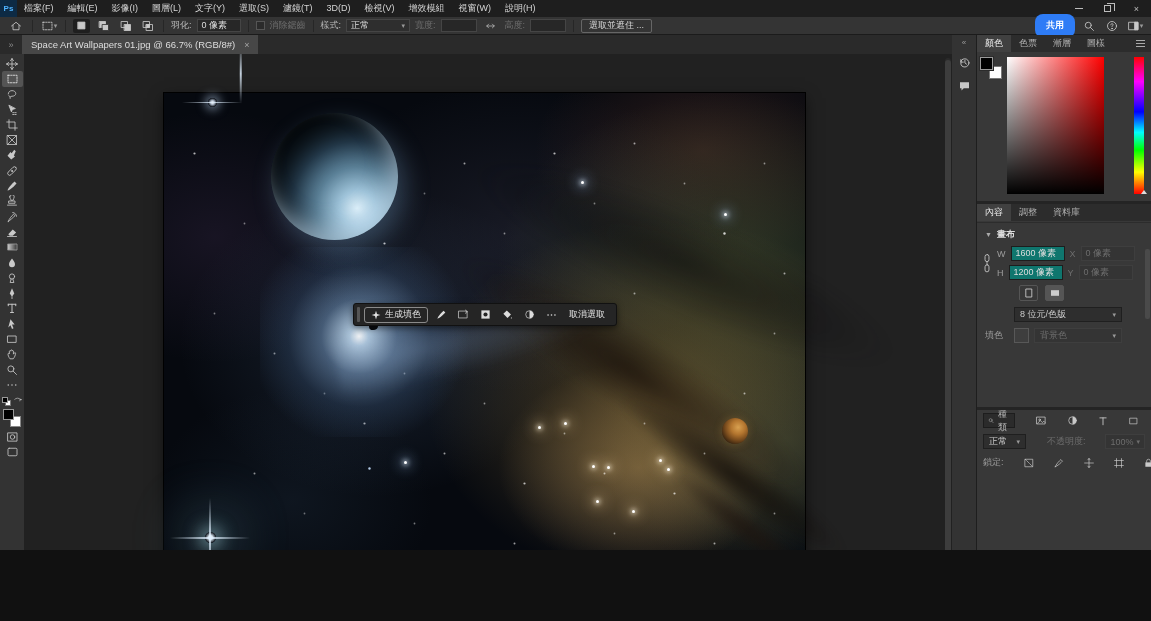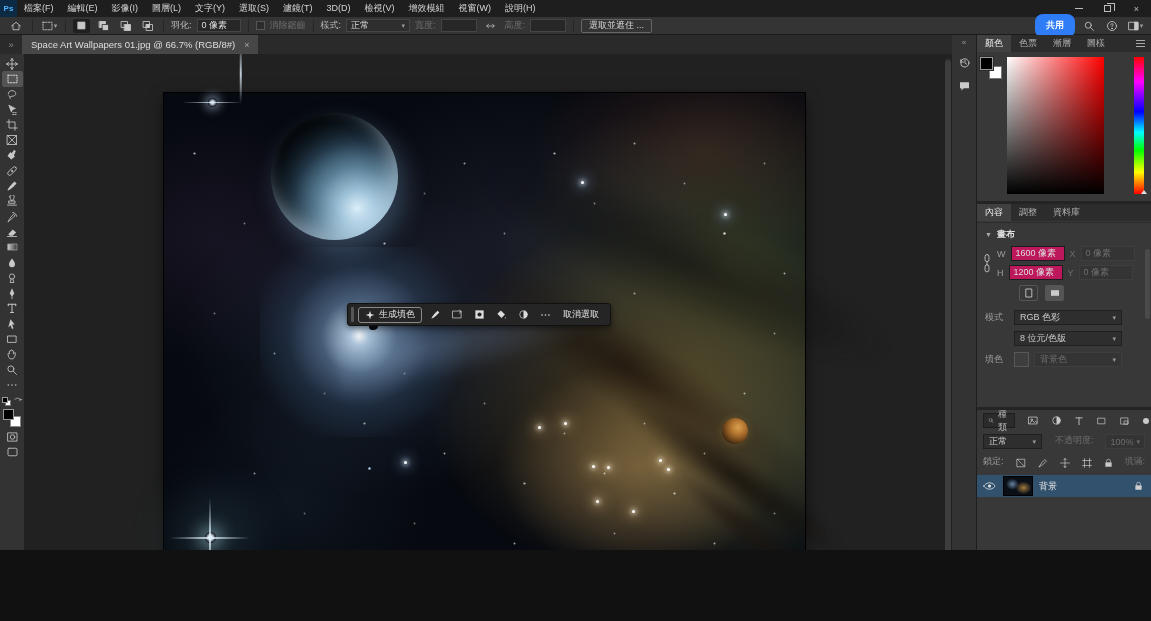--- a/index.html
+++ b/index.html
@@ -117,21 +117,21 @@
      440px 380px 0 .5px rgba(255,255,255,.65),480px 330px 0 .4px rgba(255,255,255,.5),
      510px 400px 0 .6px rgba(255,255,255,.7),540px 360px 0 .4px rgba(255,255,255,.5),
      580px 300px 0 .5px rgba(255,255,255,.6),610px 420px 0 .4px rgba(255,255,255,.5),
      90px 380px 0 .5px rgba(255,255,255,.55),140px 420px 0 .4px rgba(255,255,255,.4),
      60px 460px 0 .5px rgba(255,255,255,.55),250px 430px 0 .4px rgba(255,255,255,.45),
      350px 450px 0 .5px rgba(255,255,255,.6),450px 440px 0 .4px rgba(255,255,255,.5),
      550px 450px 0 .5px rgba(255,255,255,.6),610px 240px 0 .4px rgba(255,255,255,.5),
      470px 200px 0 .5px rgba(255,255,255,.55),380px 230px 0 .4px rgba(255,255,255,.45),
      205px 375px 0 .7px rgba(200,225,255,.9),240px 465px 0 .5px rgba(255,255,255,.6)}
   
-  #ctaskbar{position:absolute;left:183px;top:210px;height:23px;background:#252525;border:1px solid #111;
+  #ctaskbar{position:absolute;left:189px;top:210px;height:23px;background:#252525;border:1px solid #111;
     border-radius:3px;display:flex;align-items:center;gap:4px;padding:0 6px 0 3px;box-shadow:0 2px 6px rgba(0,0,0,.5)}
   #grip{width:3px;height:15px;background:#555;border-radius:1px}
   #genfill{border:1px solid #8a8a8a;border-radius:3px;height:16px;display:flex;align-items:center;gap:4px;
     padding:0 6px;color:#e2e2e2}
   .tbi{width:18px;height:16px;display:flex;align-items:center;justify-content:center;border-radius:2px}
   #deselect{color:#e2e2e2;padding:0 5px;white-space:nowrap}
   
   #statusbar{left:24px;top:604px;width:928px;height:17px;background:#212121;display:flex;align-items:center;
     gap:10px;padding:0 6px;color:#9a9a9a}
   #corner{left:0;top:604px;width:24px;height:17px;background:#2e2e2e}
@@ -157,37 +157,37 @@
     background:linear-gradient(to bottom,#f00 0%,#f0f 18%,#00f 40%,#0ff 55%,#0f0 68%,#ff0 84%,#f00 100%)}
   #huemark{position:absolute;right:4px;top:138px;width:0;height:0;border-left:3px solid transparent;
     border-right:3px solid transparent;border-bottom:4px solid #ddd}
   .fgbg2{position:relative;width:22px;height:22px;margin:5px 0 0 3px}
   .fgbg2 .bg{position:absolute;right:0;bottom:0;width:13px;height:13px;background:#fff;border:1px solid #777}
   .fgbg2 .fg{position:absolute;left:0;top:0;width:13px;height:13px;background:#000;border:1px solid #999;outline:1px solid #2b2b2b}
   
   #propsbody{position:relative;height:186px;overflow:hidden}
   .prow{display:flex;align-items:center;gap:5px;padding:3px 8px}
   .plabel{color:#9d9d9d;white-space:nowrap}
-  .pin{background:#be185d;border:1px solid #1d1d1d;height:15px;width:54px;display:flex;align-items:center;
+  .pin{background:#0f766e;border:1px solid #1d1d1d;height:15px;width:54px;display:flex;align-items:center;
        padding:0 4px;color:#ddd;white-space:nowrap}
   .pin.dis{background:#343434;border-color:#3e3e3e;color:#6d6d6d}
   .psel{background:#2e2e2e;border:1px solid #1f1f1f;height:15px;display:flex;align-items:center;gap:4px;
         padding:0 5px;color:#ccc;width:108px;white-space:nowrap}
   .psel.dis{color:#6d6d6d;background:#343434;border-color:#3e3e3e}
   .psel .car{margin-left:auto;font-size:7px;color:#999}
   .sectitle{display:flex;align-items:center;gap:5px;padding:4px 8px;color:#dcdcdc;font-weight:bold}
   .chev{font-size:7px;color:#aaa}
   .pdivider{height:1px;background:#2c2c2c;margin:1px 0}
   .orientbtn{width:19px;height:16px;border:1px solid #555;border-radius:2px;display:flex;align-items:center;justify-content:center}
   .orientbtn.active{background:#555}
   #propscroll{position:absolute;right:1px;top:28px;width:5px;height:70px;background:#4a4a4a;border-radius:2px}
   .swatchbox{width:15px;height:15px;background:#3e3e3e;border:1px solid #585858}
   
   #layersbody{display:flex;flex-direction:column;flex:1}
-  .lrow{display:flex;gap:12px;padding:3px 6px;flex:none}
+  .lrow{display:flex;align-items:center;gap:20px;padding:3px 6px;flex:none}
   .searchbox{background:#2b2b2b;border:1px solid #1d1d1d;height:15px;display:flex;align-items:center;gap:4px;
              padding:0 4px;color:#bbb;width:64px}
   .fbtn{width:16px;height:15px;display:flex;align-items:center;justify-content:center;border-radius:2px}
   .lsel{background:#2e2e2e;border:1px solid #1f1f1f;height:15px;display:flex;align-items:center;gap:4px;
         padding:0 5px;color:#ccc;width:66px}
   .lsel .car{margin-left:auto;font-size:7px;color:#999}
   .opbox{background:#343434;border:1px solid #3e3e3e;height:15px;display:flex;align-items:center;gap:3px;
          padding:0 4px;color:#6d6d6d;width:44px}
   #layerrow{display:flex;align-items:center;gap:6px;background:#31516d;height:22px;padding:0 4px;margin-top:2px}
   #eyebox{width:16px;display:flex;justify-content:center}
@@ -640,27 +640,20 @@
               <svg width="8" height="10" viewBox="0 0 10 12">
                   <rect x="1.5" y="1" width="7" height="10"></rect>
                 </svg>
               </div>
             <div class="orientbtn active">
               <svg width="10" height="8" viewBox="0 0 12 10">
                   <rect x="1" y="1.5" width="10" height="7" fill="#ccc" stroke="none"></rect>
                 </svg>
               </div>
           </div>
-          <div class="prow" style="margin-top:3px">
-            <span class="plabel" style="width:24px">模式</span>
-            <div class="psel">
-              <span>RGB 色彩</span>
-                <span class="car">▾</span>
-              </div>
-          </div>
           <div class="prow">
             <span style="width:24px"></span>
             <div class="psel">
               <span>8 位元/色版</span>
                 <span class="car">▾</span>
               </div>
           </div>
           <div class="prow">
             <span class="plabel" style="width:24px">填色</span>
             <div class="swatchbox"></div>
@@ -758,36 +751,20 @@
                   <rect x="2" y="7" width="10" height="7" fill="#c9c9c9" stroke="none"></rect>
                   <path d="M4 7V5a3 3 0 0 1 6 0v2"></path>
                 </svg>
               </div>
             <span class="plabel" style="color:#6d6d6d">填滿:</span>
             <div class="opbox" style="width:42px">
               <span>100%</span>
                 <span class="car" style="margin-left:auto;font-size:7px">▾</span>
               </div>
           </div>
-          <div id="layerrow">
-            <div id="eyebox">
-              <svg width="13" height="10" viewBox="0 0 18 12">
-                  <path d="M1 6s3.2-4.5 8-4.5S17 6 17 6s-3.2 4.5-8 4.5S1 6 1 6z" stroke="#e8e8e8"></path>
-                  <circle cx="9" cy="6" r="2.2" fill="#e8e8e8" stroke="none"></circle>
-                </svg>
-              </div>
-            <div id="lthumb"></div>
-            <span id="layername">背景</span>
-            <div id="layerlock">
-              <svg width="9" height="10" viewBox="0 0 14 16">
-                  <rect x="2" y="7" width="10" height="7" fill="#cfcfcf" stroke="none"></rect>
-                  <path d="M4 7V5a3 3 0 0 1 6 0v2" stroke="#cfcfcf"></path>
-                </svg>
-              </div>
-          </div>
           <div id="layersfooter">
             <div class="ficon">
               <svg width="13" height="8" viewBox="0 0 18 10">
                   <rect x="1" y="2.5" width="7" height="5" rx="2.5"></rect>
                   <rect x="10" y="2.5" width="7" height="5" rx="2.5"></rect>
                   <path d="M7 5h4"></path>
                 </svg>
               </div>
             <div class="ficon">
                 <span style="font-style:italic;color:#c9c9c9;font-size:9px">fx</span>

